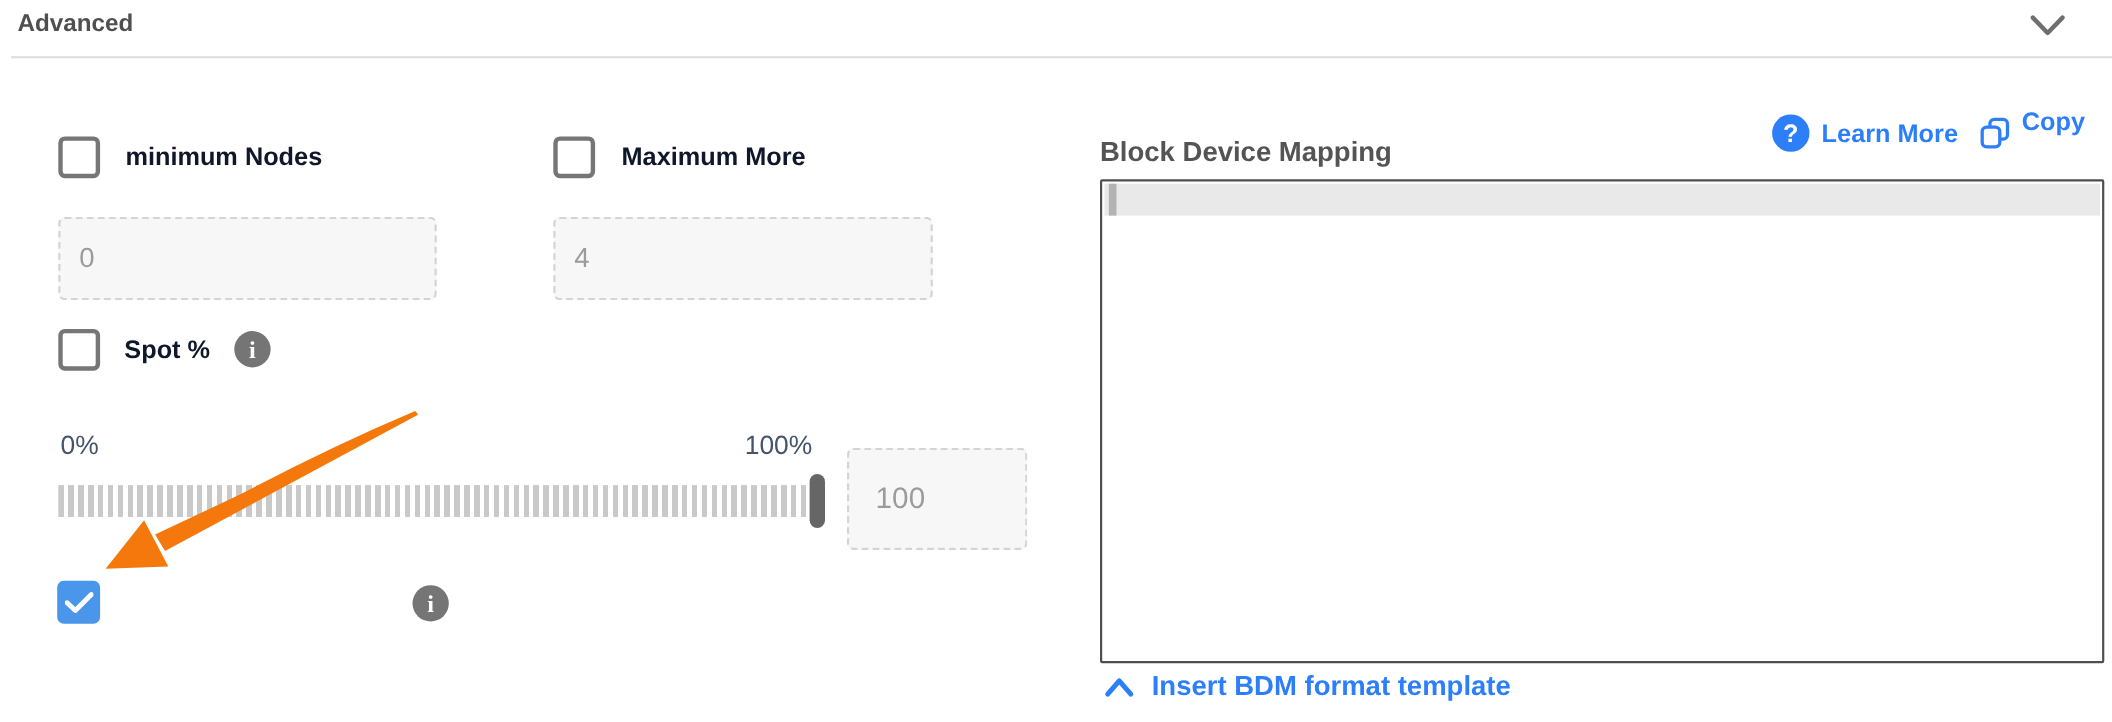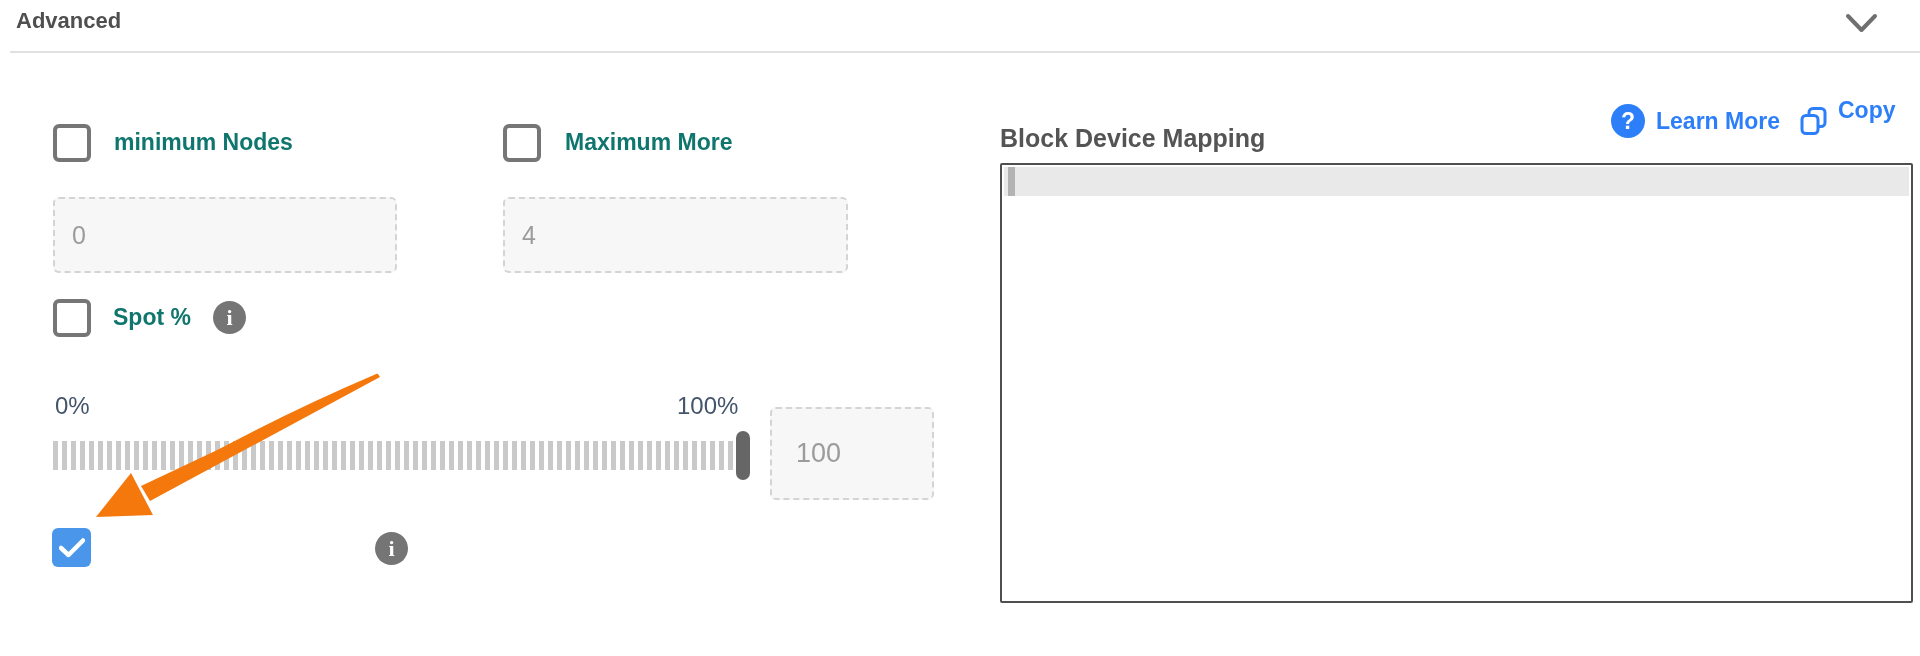--- a/index.html
+++ b/index.html
@@ -7,21 +7,21 @@
   #page{position:relative;width:1920px;height:656px;background:#fff;overflow:hidden;padding-left:28px;}
 
   
   .adv-title{position:absolute;left:16px;top:8px;font-size:22px;font-weight:600;color:#4f4f4f;}
   .adv-chevron{position:absolute;left:1845px;top:12px;cursor:pointer;}
   .divider{position:absolute;left:10px;right:10px;top:51px;height:0;border-top:2px solid #e0e0e0;}
 
   
   .cbx{position:absolute;width:30px;height:30px;border:4px solid #767676;border-radius:6px;background:#fff;cursor:pointer;}
   .cbx.checked{width:39px;height:39px;border:none;border-radius:6px;background:#4a96ea;display:flex;align-items:center;justify-content:center;}
-  .cbx-label{position:absolute;font-size:23px;font-weight:600;color:#0f766e;white-space:nowrap;}
+  .cbx-label{position:absolute;font-size:23px;font-weight:600;color:#0f172a;white-space:nowrap;}
 
   
   .dash-input{position:absolute;background:#f7f7f7;border:2px dashed #d4d4d4;border-radius:6px;
     font-family:"Liberation Sans",sans-serif;font-size:25px;color:#9b9b9b;padding:0 0 0 17px;box-sizing:border-box;outline:none;}
   .dash-input::placeholder{color:#9b9b9b;opacity:1;}
 
   
   .info-ic{position:absolute;width:33px;height:33px;border-radius:50%;background:#757575;color:#fff;
     display:flex;align-items:center;justify-content:center;font-family:"Liberation Serif",serif;
     font-size:22px;font-weight:700;font-style:normal;cursor:pointer;}
@@ -109,14 +109,20 @@
   </div>
   <div class="blue-link copy-lbl">Copy</div>
 
   <div class="editor" role="textbox" aria-multiline="true">
     <div class="editor-line">
       <div class="editor-caret"></div>
     </div>
     <span></span>
   </div>
 
+  <div class="insert-row">
+    <svg width="27" height="20" viewBox="0 0 27 20">
+        <polyline points="3,16 13.5,4 24,16" fill="none" stroke="#2d7ff9" stroke-width="4.5" stroke-linecap="round" stroke-linejoin="round"></polyline>
+      </svg>
+    <span class="insert-lbl">Insert BDM format template</span>
+  </div>
 
 </div>
 
 </body></html>

